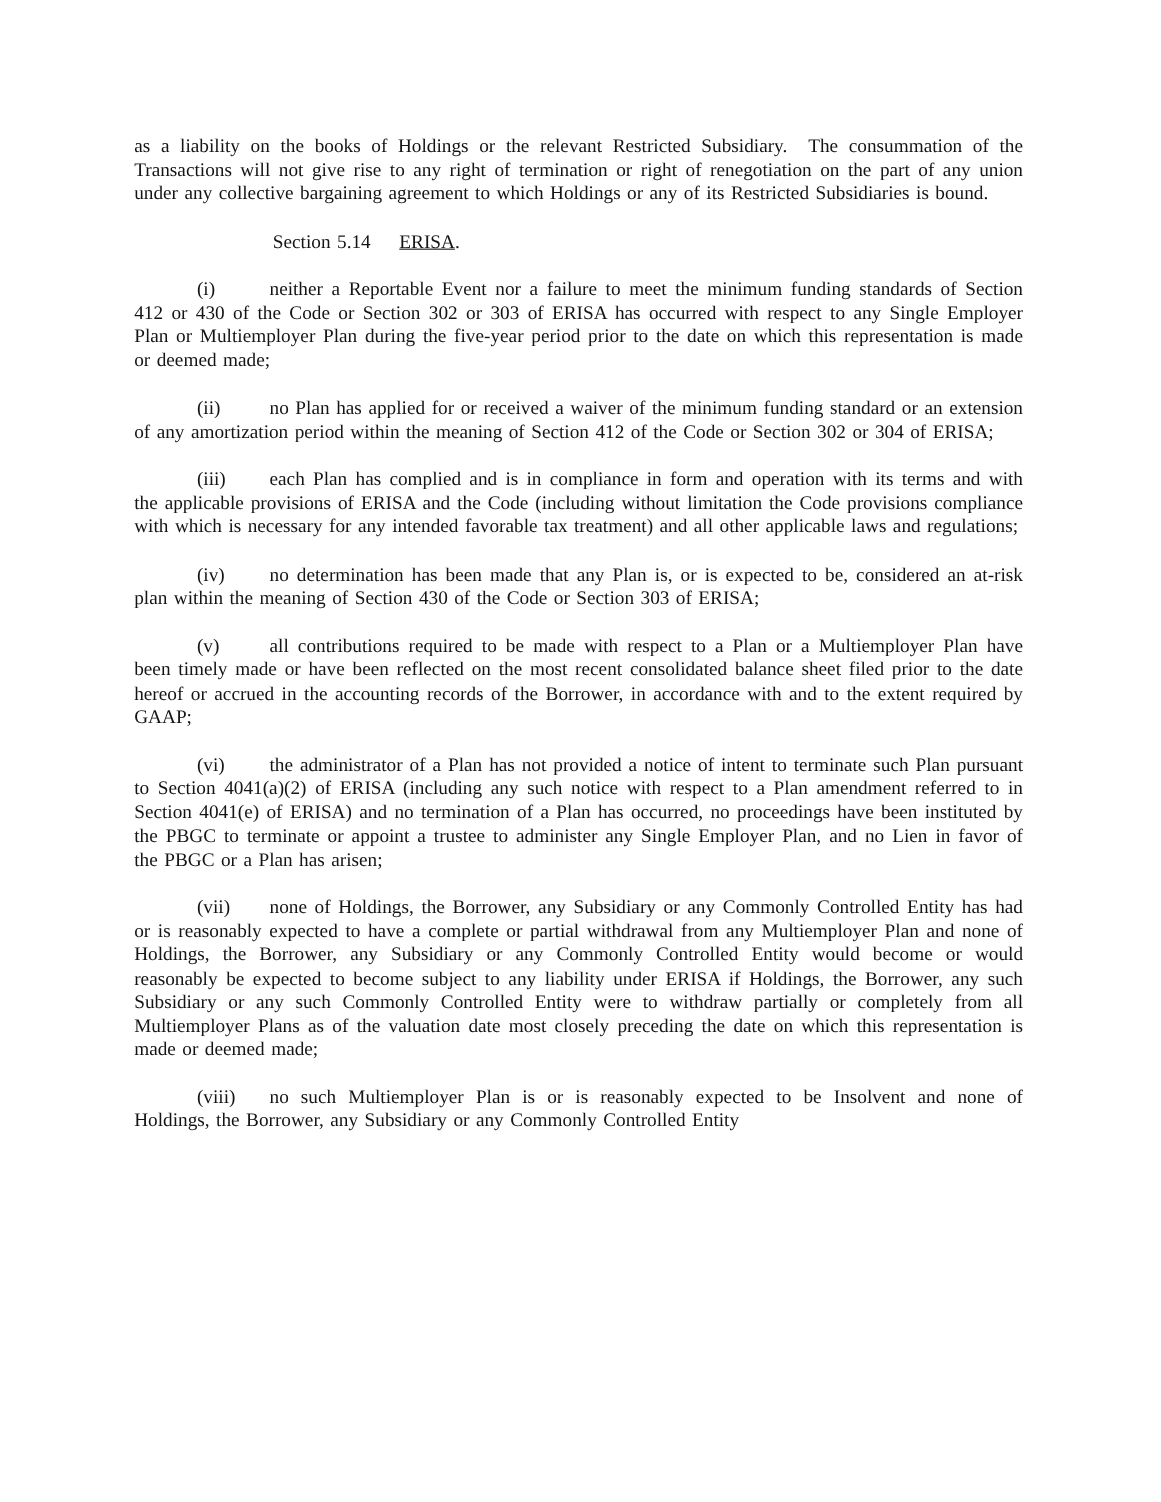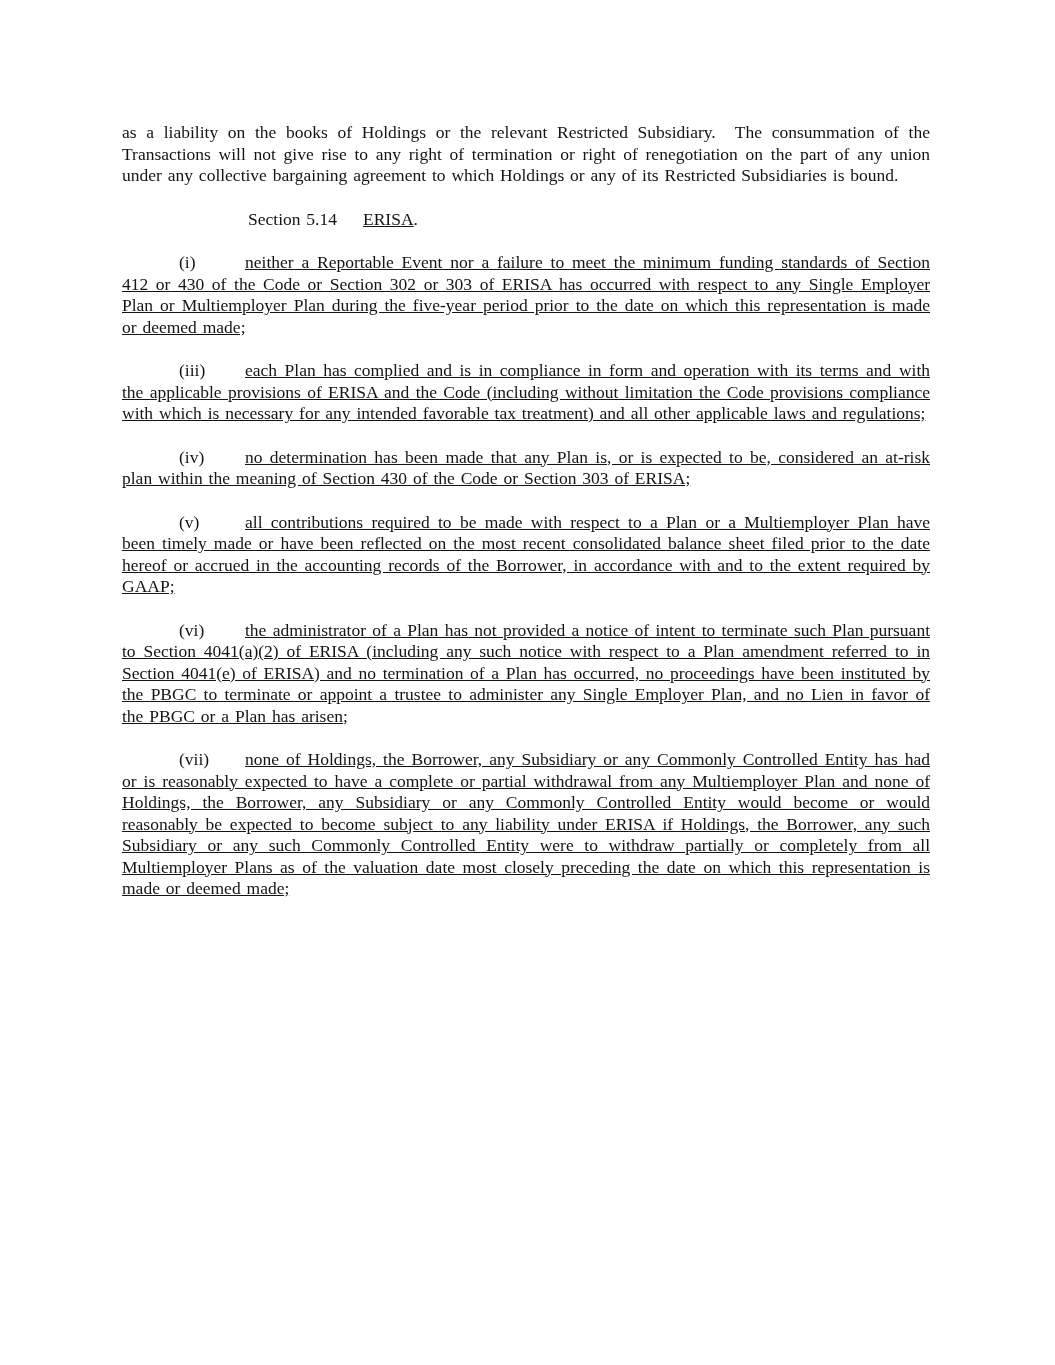--- a/index.html
+++ b/index.html
@@ -48,21 +48,20 @@
     text-indent: 36px;
   }
   .sub-a-label {
     display: inline-block;
     width: 85px;
     text-indent: 0;
   }
   .clause {
     margin-left: 128px;
     text-indent: 57px;
-    text-decoration: underline;
   }
   .clause-label {
     display: inline-block;
     width: 66px;
     text-indent: 0;
   }
   .footer {
     position: absolute;
     left: 0;
     top: 1278px;
@@ -94,31 +93,33 @@
   <div class="content">
 
     <p>as a liability on the books of Holdings or the relevant Restricted Subsidiary.&nbsp; The consummation of the Transactions will not give rise to any right of termination or right of renegotiation on the part of any union under any collective bargaining agreement to which Holdings or any of its Restricted Subsidiaries is bound.</p>
 
     <p class="section-heading"><span>Section 5.14</span><span class="tab-gap"></span><span class="underlined">ERISA</span><span>.</span></p>
 
 
     <div id="clauses">
   <p class="clause"><span class="clause-label">(i)</span><span class="clause-text">neither a Reportable Event nor a failure to meet the minimum funding standards of Section 412 or 430 of the Code or Section 302 or 303 of ERISA has occurred with respect to any Single Employer Plan or Multiemployer Plan during the five-year period prior to the date on which this representation is made or deemed made;</span></p>
 
+  <p class="clause"><span class="clause-label">(ii)</span><span class="clause-text">no Plan has applied for or received a waiver of the minimum funding standard or an extension of any amortization period within the meaning of Section 412 of the Code or Section 302 or 304 of ERISA;</span></p>
 
   <p class="clause"><span class="clause-label">(iii)</span><span class="clause-text">each Plan has complied and is in compliance in form and operation with its terms and with the applicable provisions of ERISA and the Code (including without limitation the Code provisions compliance with which is necessary for any intended favorable tax treatment) and all other applicable laws and regulations;</span></p>
 
   <p class="clause"><span class="clause-label">(iv)</span><span class="clause-text">no determination has been made that any Plan is, or is expected to be, considered an at-risk plan within the meaning of Section 430 of the Code or Section 303 of ERISA;</span></p>
 
   <p class="clause"><span class="clause-label">(v)</span><span class="clause-text">all contributions required to be made with respect to a Plan or a Multiemployer Plan have been timely made or have been reflected on the most recent consolidated balance sheet filed prior to the date hereof or accrued in the accounting records of the Borrower, in accordance with and to the extent required by GAAP;</span></p>
 
   <p class="clause"><span class="clause-label">(vi)</span><span class="clause-text">the administrator of a Plan has not provided a notice of intent to terminate such Plan pursuant to Section 4041(a)(2) of ERISA (including any such notice with respect to a Plan amendment referred to in Section 4041(e) of ERISA) and no termination of a Plan has occurred, no proceedings have been instituted by the PBGC to terminate or appoint a trustee to administer any Single Employer Plan, and no Lien in favor of the PBGC or a Plan has arisen;</span></p>
 
   <p class="clause"><span class="clause-label">(vii)</span><span class="clause-text">none of Holdings, the Borrower, any Subsidiary or any Commonly Controlled Entity has had or is reasonably expected to have a complete or partial withdrawal from any Multiemployer Plan and none of Holdings, the Borrower, any Subsidiary or any Commonly Controlled Entity would become or would reasonably be expected to become subject to any liability under ERISA if Holdings, the Borrower, any such Subsidiary or any such Commonly Controlled Entity were to withdraw partially or completely from all Multiemployer Plans as of the valuation date most closely preceding the date on which this representation is made or deemed made;</span></p>
 
+  <p class="clause"><span class="clause-label">(viii)</span><span class="clause-text">no such Multiemployer Plan is or is reasonably expected to be Insolvent and none of Holdings, the Borrower, any Subsidiary or any Commonly Controlled Entity</span></p>
 </div>
 
   </div>
 
   <div class="footer">
     <span class="doc-number">#4848-1207-1386</span>
     <span class="page-number">97</span>
   </div>
 </div>
 

